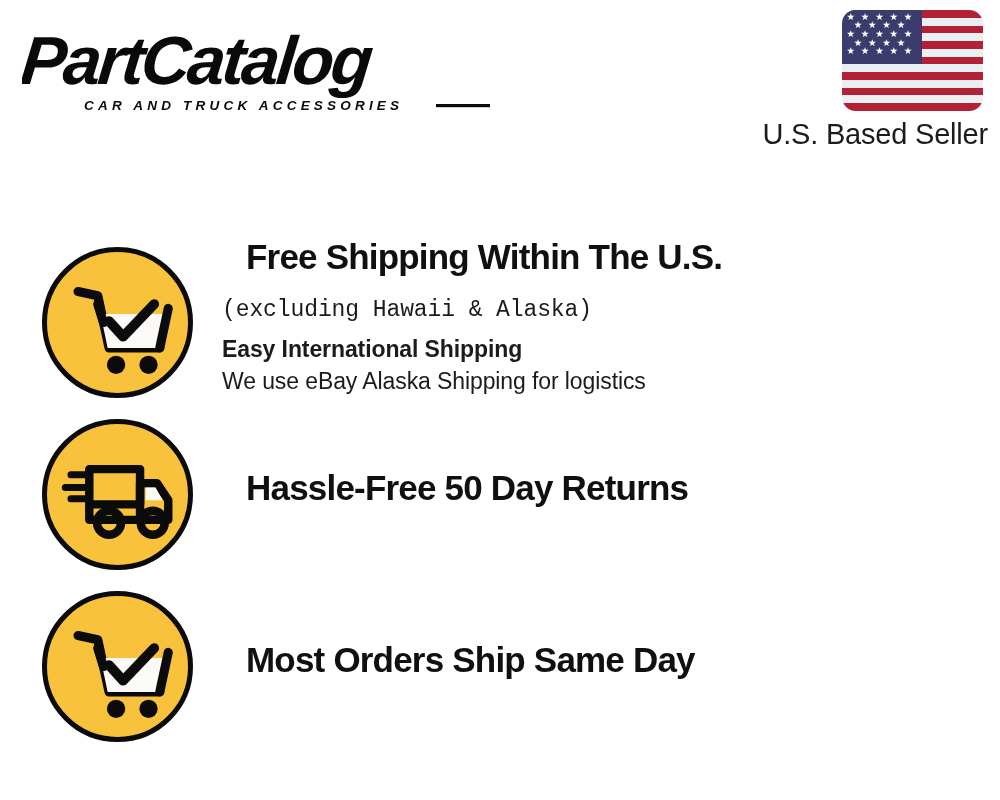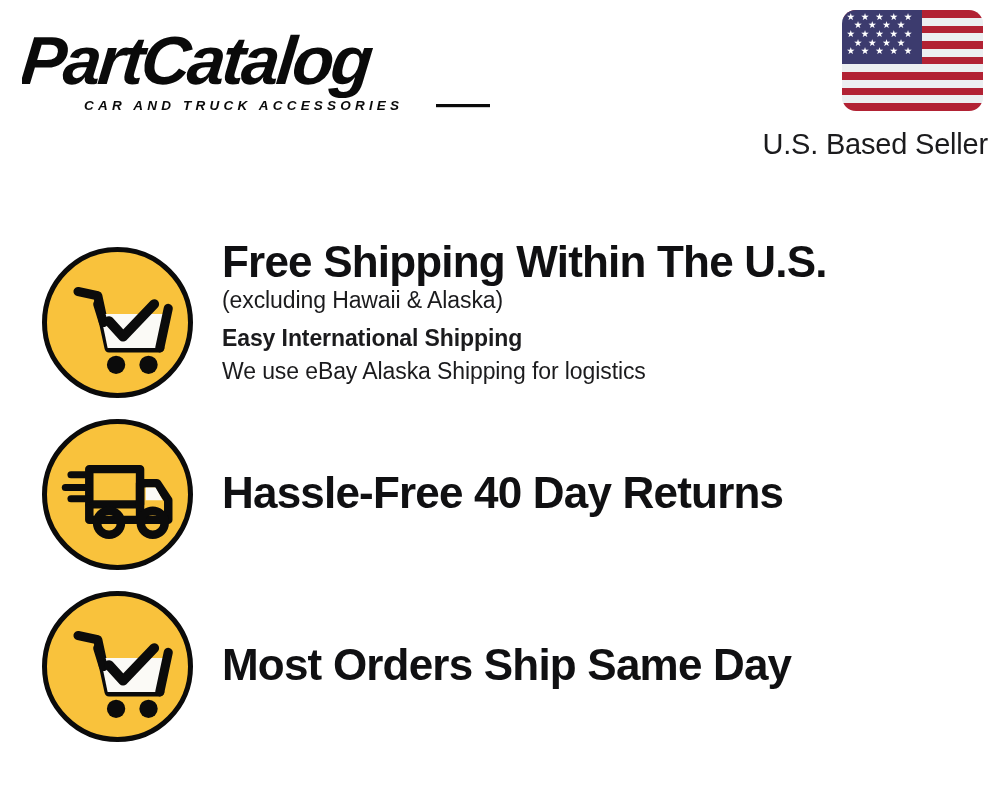--- a/index.html
+++ b/index.html
@@ -33,21 +33,21 @@
     width:56.5%; height:53.9%;
     background:#3c3b6e;
   }
   .stars { position:absolute; inset:0; }
   .stars span {
     position:absolute; color:#fff; font-size:9.5px; line-height:1;
     transform:translate(-50%,-50%);
   }
 
   .seller-note {
-    position:absolute; left:720px; top:128px;
+    position:absolute; left:720px; top:118px;
     width:268px; text-align:right;
     font-size:29px; font-weight:400; letter-spacing:-0.2px;
     color:#1b1b1d; white-space:nowrap;
   }
 
   
   .feature-row { position:absolute; left:0; width:1000px; }
   .row-1 { top:247px; }
   .row-2 { top:419px; }
   .row-3 { top:591px; }
@@ -57,31 +57,31 @@
     width:151px; height:151px;
     border-radius:50%;
     background:#f9c23c;
     border:5px solid #0b0b0b;
   }
   .badge-circle svg { position:absolute; inset:0; width:100%; height:100%; }
 
   .feature-text { position:absolute; left:222px; top:0; width:770px; }
 
   .headline {
-    font-size:44px; font-weight:700; letter-spacing:-0.8px;
-    line-height:1.08; color:#101012; white-space:nowrap;
+    font-size:35px; font-weight:700; letter-spacing:-0.8px;
+    line-height:1.08; color:#101012; white-space:nowrap;margin-left:24px;
   }
   .subline {
     font-size:23px; font-weight:400; letter-spacing:-0.1px;
     line-height:1.25; color:#1b1b1d; white-space:nowrap;
   }
   .subline.bold { font-weight:700; }
 
   .row-1 .headline { margin-top:-9px; }
-  .row-1 .sub-note { margin-top:0; }
+  .row-1 .sub-note { margin-top:20px;font-family:Liberation Mono, monospace; }
   .row-1 .intl-title { margin-top:10px; }
   .row-1 .intl-desc { margin-top:4px; }
 
   .row-2 .feature-text,
   .row-3 .feature-text { padding-top:50px; }
 </style>
 </head>
 <body>
 
 <div id="page">
@@ -169,21 +169,21 @@
         <path d="M70 45 L77 45 L82 54 L70 54 Z" fill="#fbfaf6"></path>
         <path d="M30 57 L30 68 L86 68" fill="none" stroke="#0b0b0b" stroke-width="6" stroke-linejoin="round"></path>
         <path d="M17 36 L30 36" stroke="#0b0b0b" stroke-width="5" stroke-linecap="round"></path>
         <path d="M13 45 L30 45" stroke="#0b0b0b" stroke-width="5" stroke-linecap="round"></path>
         <path d="M17 53 L30 53" stroke="#0b0b0b" stroke-width="5" stroke-linecap="round"></path>
         <circle cx="44" cy="70" r="8.5" fill="none" stroke="#0b0b0b" stroke-width="6"></circle>
         <circle cx="75" cy="70" r="8.5" fill="none" stroke="#0b0b0b" stroke-width="6"></circle>
       </svg>
     </div>
     <div class="feature-text">
-      <div class="headline">Hassle-Free 40 Day Returns</div>
+      <div class="headline">Hassle-Free 50 Day Returns</div>
     </div>
   </div>
 
   <div class="feature-row row-3">
     <div class="badge-circle">
       <svg viewBox="0 0 100 100" xmlns="http://www.w3.org/2000/svg">
         <path d="M22 28 L36 31 L44 68 L80 68" fill="none" stroke="#0b0b0b" stroke-width="6.5" stroke-linecap="round" stroke-linejoin="round"></path>
         <path d="M38 44 L84 44 L79 68 L43 68 Z" fill="#fbfaf6"></path>
         <path d="M36 37 L40 50" fill="none" stroke="#0b0b0b" stroke-width="6.5" stroke-linecap="round"></path>
         <path d="M86 40 L80 68" fill="none" stroke="#0b0b0b" stroke-width="6.5" stroke-linecap="round"></path>

